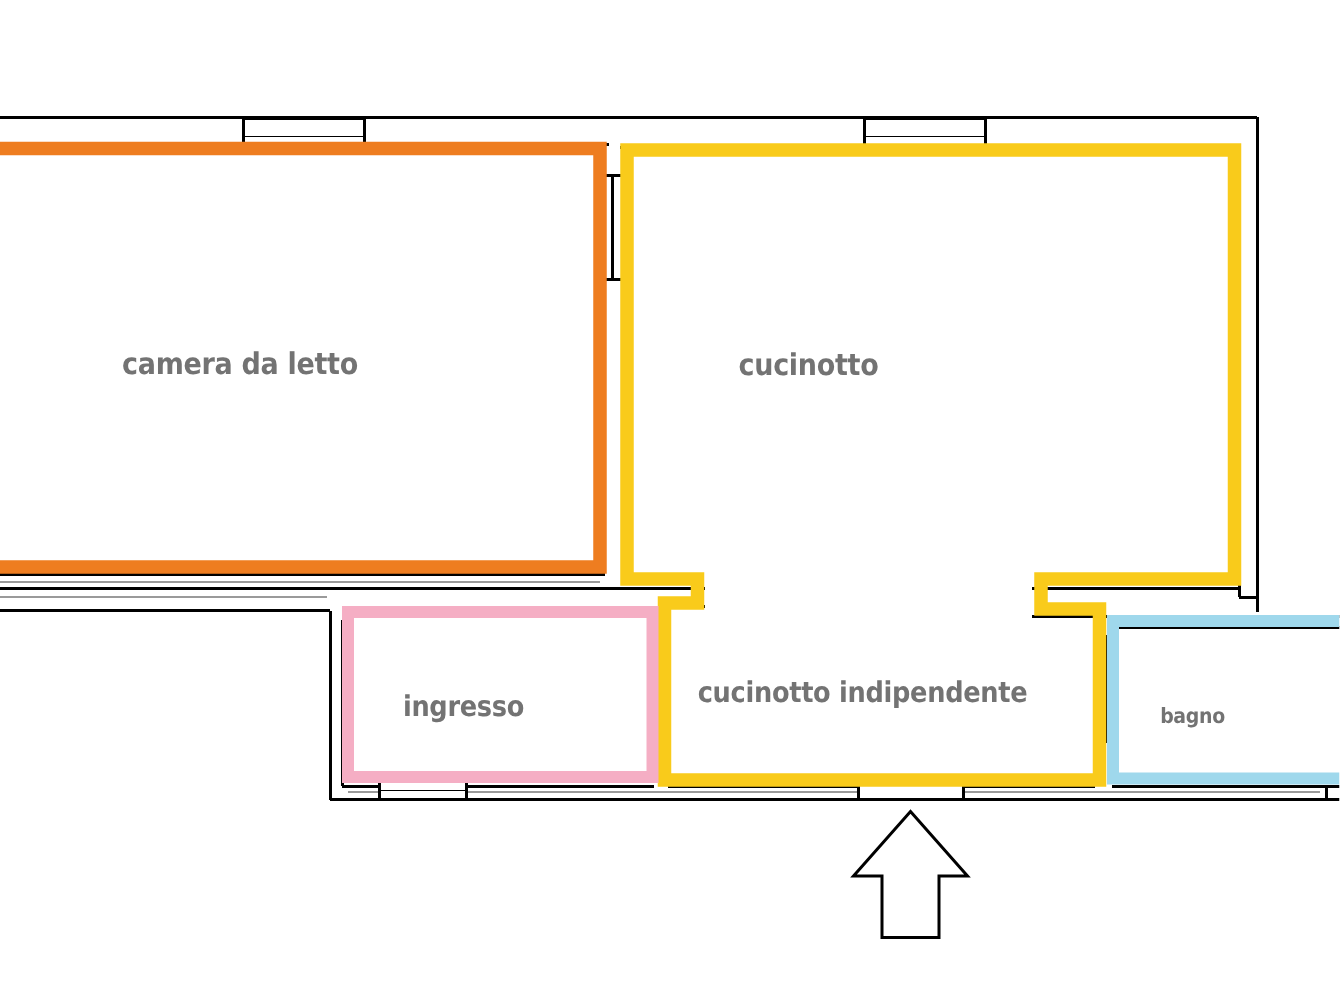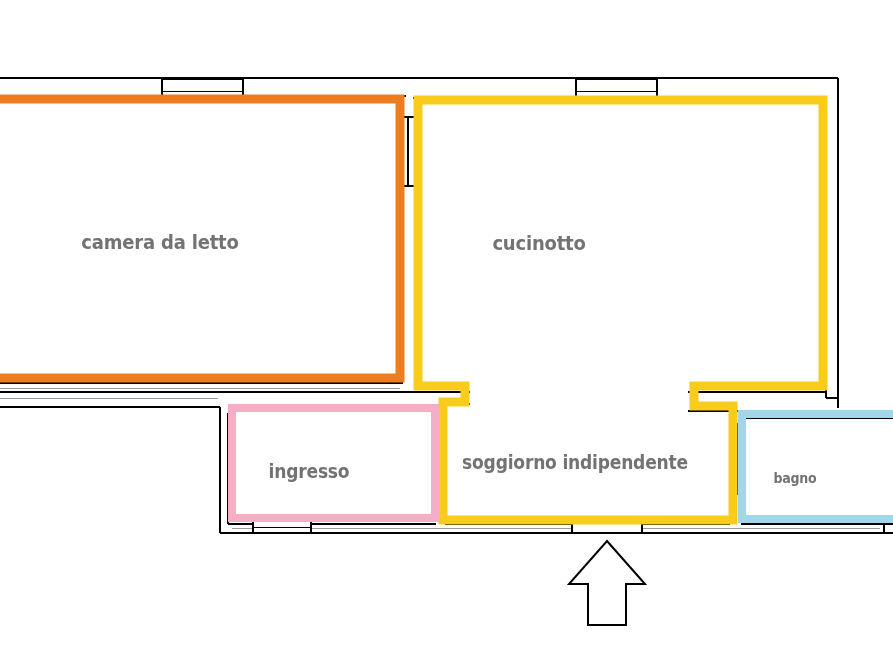--- a/index.html
+++ b/index.html
@@ -142,17 +142,17 @@
 
     <polygon points="607,541 645,584 626,584 626,625 588,625 588,584 569,584" fill="#ffffff" stroke="#000000" stroke-width="2" stroke-linejoin="miter"></polygon>
   </svg>
 
   <div class="room-label lbl-camera">camera da letto</div>
 
   <div class="room-label lbl-soggiorno">cucinotto</div>
 
   <div class="room-label lbl-cucinotto">ingresso</div>
 
-  <div class="room-label lbl-ingresso">soggiorno indipendente</div>
+  <div class="room-label lbl-ingresso">cucinotto indipendente</div>
 
   <div class="room-label lbl-bagno">bagno</div>
 
 </div>
 
 </body></html>

